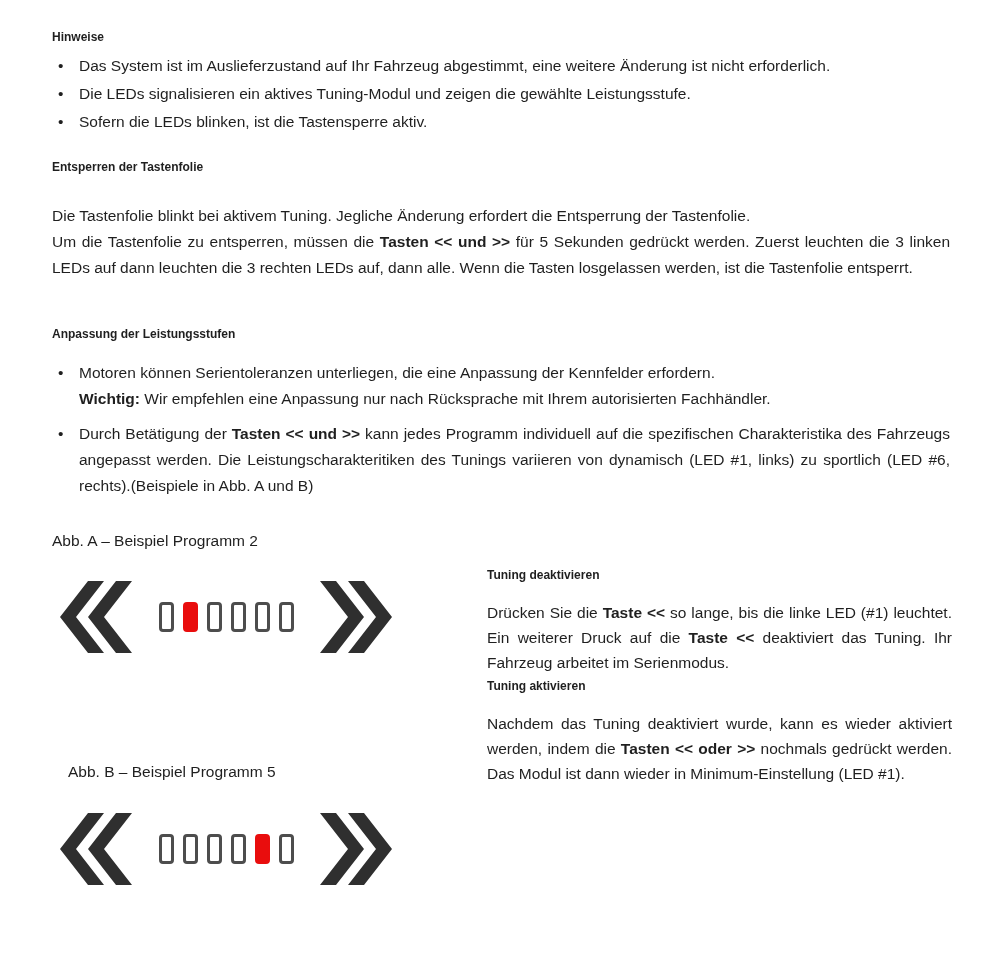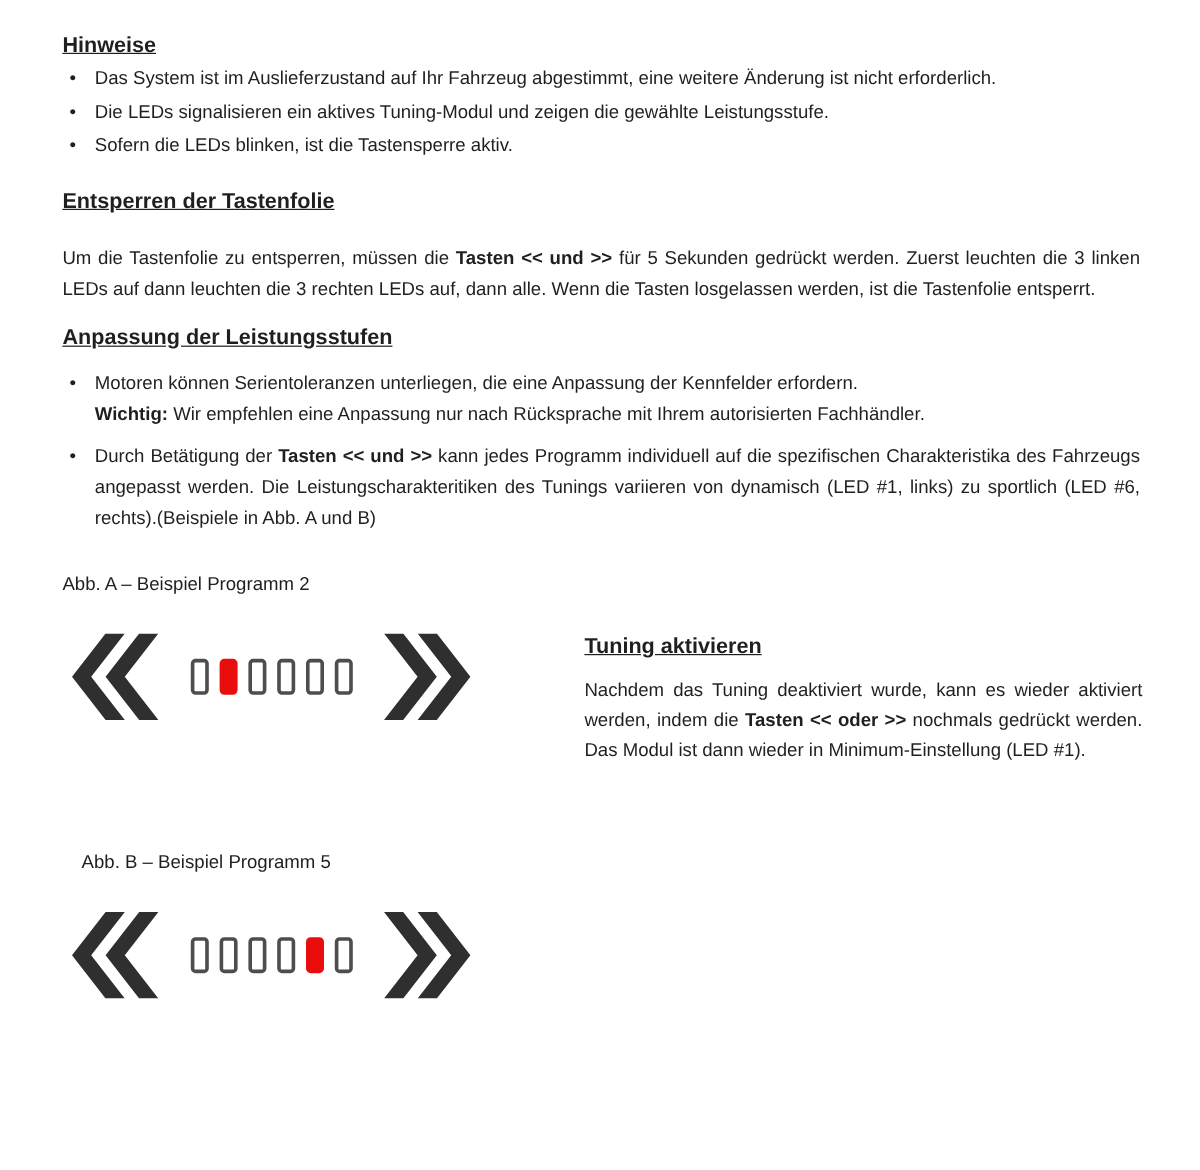--- a/index.html
+++ b/index.html
@@ -12,42 +12,41 @@
     overflow: hidden;
   }
   .page {
     position: relative;
     width: 1000px; height: 975px;
     padding: 26px 50px 0 52px;
     box-sizing: border-box;
   }
   .hd {
     font-weight: bold;
-    font-size: 18px;
+    font-size: 12px;
     line-height: 22px;
     margin: 0;
-    text-decoration: underline;
   }
   .b { font-weight: bold; }
   .just { text-align: justify; }
 
   ul.blist { list-style: none; margin: 5px 0 0 0; padding: 0; }
   ul.blist li {
     position: relative;
     padding-left: 27px;
     line-height: 26px;
     margin: 0;
   }
   ul.blist li + li { margin-top: 2px; }
   .bullet { position: absolute; left: 6px; top: 0; }
 
   .hd-entsperren { margin-top: 21px; }
   .para { margin: 0; line-height: 26px; }
   .para-group { margin-top: 25px; }
-  .hd-anpassung { margin-top: 15px; }
+  .hd-anpassung { margin-top: 42px; }
   ul.anp { margin-top: 15px; }
   ul.anp li + li { margin-top: 9px; }
 
   .lower { position: relative; margin-top: 31px; height: 400px; }
   .caption { line-height: 21px; }
   .caption-a { position: absolute; top: 0; left: 0; }
   .caption-b { position: absolute; top: 231px; left: 16px; }
 
   .figure {
     position: absolute;
@@ -81,21 +80,21 @@
   }
 
   .right-col {
     position: absolute;
     left: 435px;
     top: 34px;
     width: 465px;
   }
   .right-col .para { line-height: 25px; }
   .right-col .para-sp { margin-top: 14px; }
-  .hd-aktivieren { margin-top: 16px; }
+  .hd-aktivieren { }
 </style>
 </head>
 <body>
 
 <div class="page">
 
   <h3 class="hd">Hinweise</h3>
   <ul class="blist">
     <li class="just">
       <span class="bullet">•</span>
@@ -106,20 +105,21 @@
       <span class="runs"><span>Die LEDs signalisieren ein aktives Tuning-Modul und zeigen die gewählte Leistungsstufe.</span></span>
     </li>
     <li>
       <span class="bullet">•</span>
       <span class="runs"><span>Sofern die LEDs blinken, ist die Tastensperre aktiv.</span></span>
     </li>
   </ul>
 
   <h3 class="hd hd-entsperren">Entsperren der Tastenfolie</h3>
   <div class="para-group">
+    <p class="para"><span>Die Tastenfolie blinkt bei aktivem Tuning. Jegliche Änderung erfordert die Entsperrung der Tastenfolie.</span></p>
     <p class="para just"><span>Um die Tastenfolie zu entsperren, müssen die </span><span class="b">Tasten &lt;&lt; und &gt;&gt;</span><span> für 5 Sekunden gedrückt werden. Zuerst leuchten die 3 linken LEDs auf dann leuchten die 3 rechten LEDs auf, dann alle. Wenn die Tasten losgelassen werden, ist die Tastenfolie entsperrt.</span></p>
   </div>
 
   <h3 class="hd hd-anpassung">Anpassung der Leistungsstufen</h3>
   <ul class="blist anp">
     <li>
       <span class="bullet">•</span>
       <div class="runs"><span>Motoren können Serientoleranzen unterliegen, die eine Anpassung der Kennfelder erfordern.</span></div>
       <div class="runs"><span class="b">Wichtig:</span><span> Wir empfehlen eine Anpassung nur nach Rücksprache mit Ihrem autorisierten Fachhändler.</span></div>
     </li>
@@ -167,19 +167,21 @@
           <div class="led on"></div>
           <div class="led"></div>
         </div>
       <svg class="chev flip" viewBox="0 0 72 72" aria-hidden="true">
         <polygon points="28,0 0,36 28,72 44,72 16,36 44,0"></polygon>
         <polygon points="56,0 28,36 56,72 72,72 44,36 72,0"></polygon>
       </svg>
     </div>
 
     <div class="right-col">
+      <h3 class="hd">Tuning deaktivieren</h3>
+      <p class="para para-sp just"><span>Drücken Sie die </span><span class="b">Taste &lt;&lt;</span><span> so lange, bis die linke LED (#1) leuchtet. Ein weiterer Druck auf die </span><span class="b">Taste &lt;&lt;</span><span> deaktiviert das Tuning. Ihr Fahrzeug arbeitet im Serienmodus.</span></p>
 
       <h3 class="hd hd-aktivieren">Tuning aktivieren</h3>
       <p class="para para-sp just"><span>Nachdem das Tuning deaktiviert wurde, kann es wieder aktiviert werden, indem die </span><span class="b">Tasten &lt;&lt; oder &gt;&gt;</span><span> nochmals gedrückt werden. Das Modul ist dann wieder in Minimum-Einstellung (LED #1).</span></p>
     </div>
 
   </div>
 </div>
 
 </body></html>

